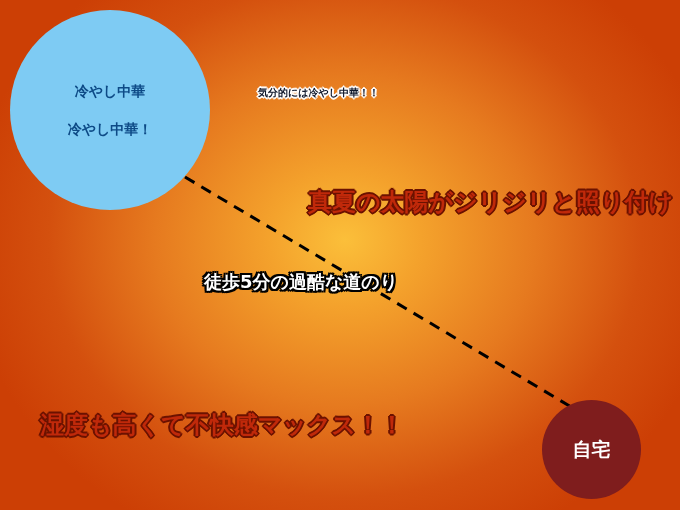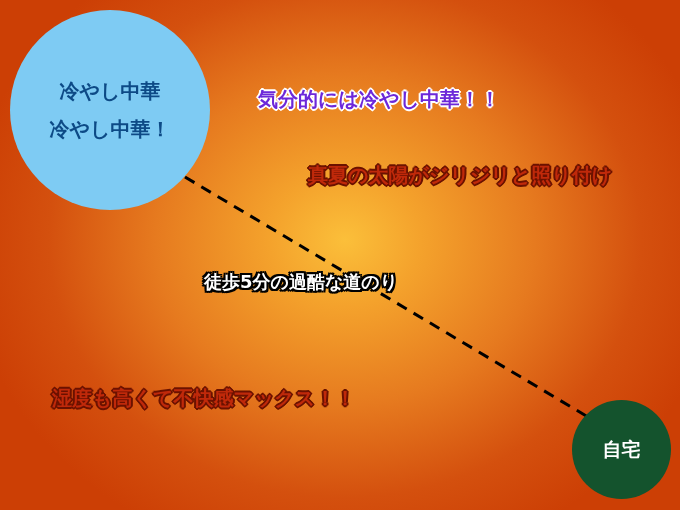--- a/index.html
+++ b/index.html
@@ -4,40 +4,41 @@
   <style>
     html, body { margin: 0; padding: 0; }
     body {
       width: 680px; height: 510px; overflow: hidden; position: relative;
       background: radial-gradient(ellipse 380px 330px at 345px 240px, #fbbf3a 0%, #f4a22c 20%, #e67a1f 50%, #d4500e 78%, #cc3f05 100%);
       font-family: "DejaVu Sans", sans-serif;
     }
     .stage { position: absolute; left: 0; top: 0; width: 680px; height: 510px; }
     svg.line { position: absolute; left: 0; top: 0; }
     .circle { position: absolute; border-radius: 50%; display: flex; flex-direction: column; align-items: center; justify-content: center; font-weight: bold; }
-    .circle-destination { left: 10px; top: 10px; width: 200px; height: 200px; background: #7ecbf3; color: #0d4a86; font-size: 20px; line-height: 38px; text-align: center; }
-    .circle-home { left: 572px; top: 400px; width: 99px; height: 99px; background: #14532d; color: #ffffff; font-size: 19px; }
+    .circle-destination { left: 10px; top: 10px; width: 200px; height: 200px; background: #7ecbf3; color: #0d4a86; font-size: 14px; line-height: 38px; text-align: center; }
+    .circle-home { left: 542px; top: 400px; width: 99px; height: 99px; background: #7f1d1d; color: #ffffff; font-size: 19px; }
     .label { position: absolute; font-weight: bold; white-space: nowrap; }
     .blue-outline {
-      color: #6d28d9; font-size: 20px;
+      color: #0f172a; font-size: 10px;
       text-shadow: -2px 0 #fff, 2px 0 #fff, 0 -2px #fff, 0 2px #fff, -1px -1px #fff, 1px 1px #fff, -1px 1px #fff, 1px -1px #fff;
       padding-left: 36px;
     }
     .red-outline {
-      color: #c0290a; font-size: 20px;
+      color: #c0290a; font-size: 24px;
       text-shadow: -2px 0 #6b1200, 2px 0 #6b1200, 0 -2px #6b1200, 0 2px #6b1200, -1px -1px #6b1200, 1px 1px #6b1200, -1px 1px #6b1200, 1px -1px #6b1200;
+      margin-top: 24px;
     }
     .white-black {
       color: #ffffff; font-size: 18px;
       text-shadow: -2px 0 #000, 2px 0 #000, 0 -2px #000, 0 2px #000, -2px -2px #000, 2px 2px #000, -2px 2px #000, 2px -2px #000;
     }
     .l-destination-note { left: 222px; top: 86px; }
     .l-sun { left: 308px; top: 162px; }
     .l-route { left: 204px; top: 270px; }
-    .l-humid { left: 20px; top: 385px; padding-left: 32px; }
+    .l-humid { left: 8px; top: 385px; padding-left: 32px; }
     .l-home-note { left: 362px; top: 443px; }
   </style>
 </head>
 <body>
 
 <div class="stage">
   <svg class="line" width="680" height="510">
     <line x1="185" y1="177" x2="588" y2="417" stroke="#000" stroke-width="3" stroke-dasharray="11,8"></line>
   </svg>
 

